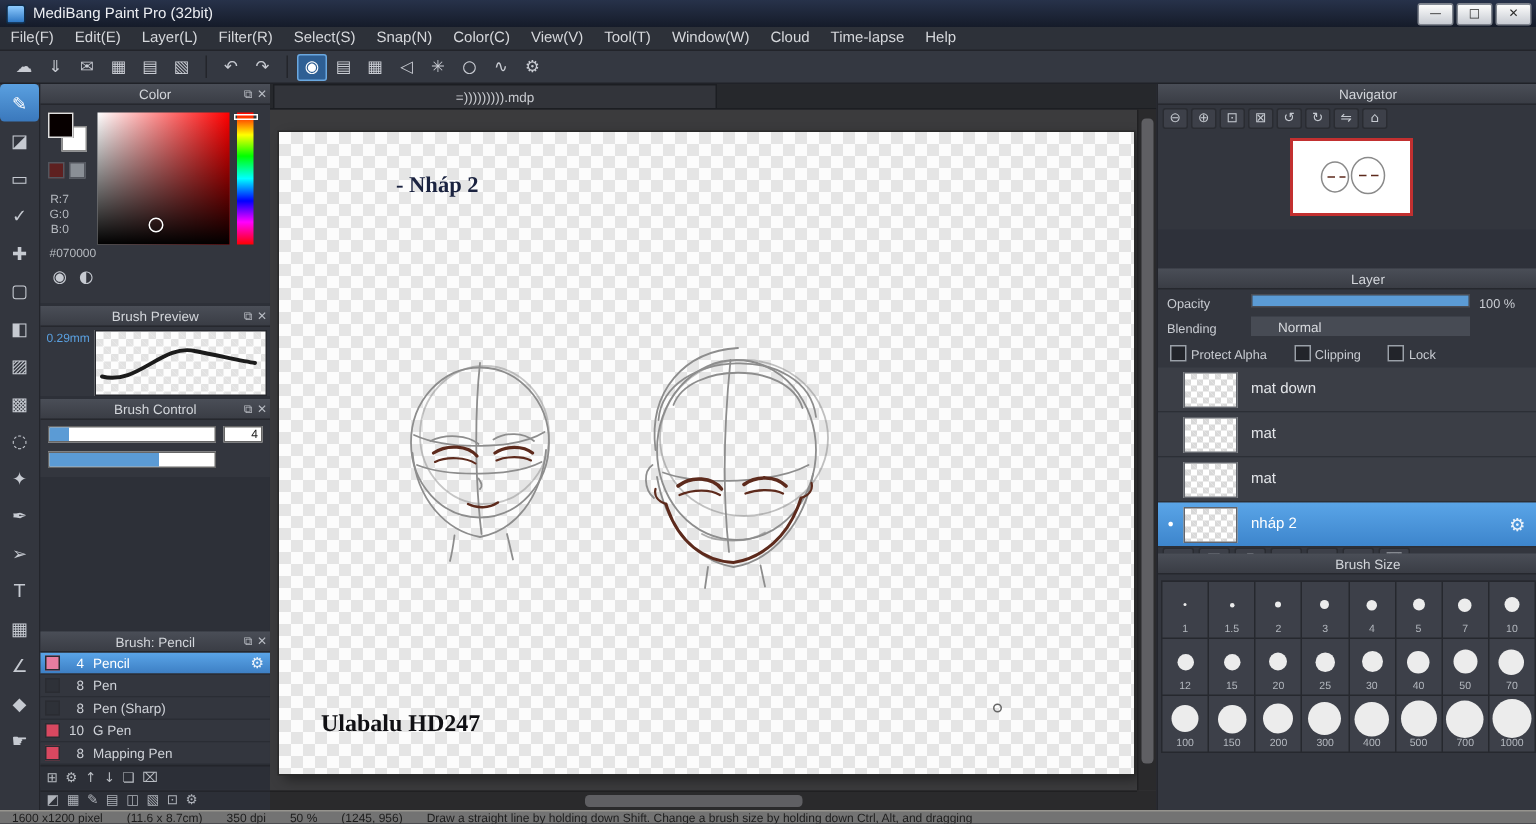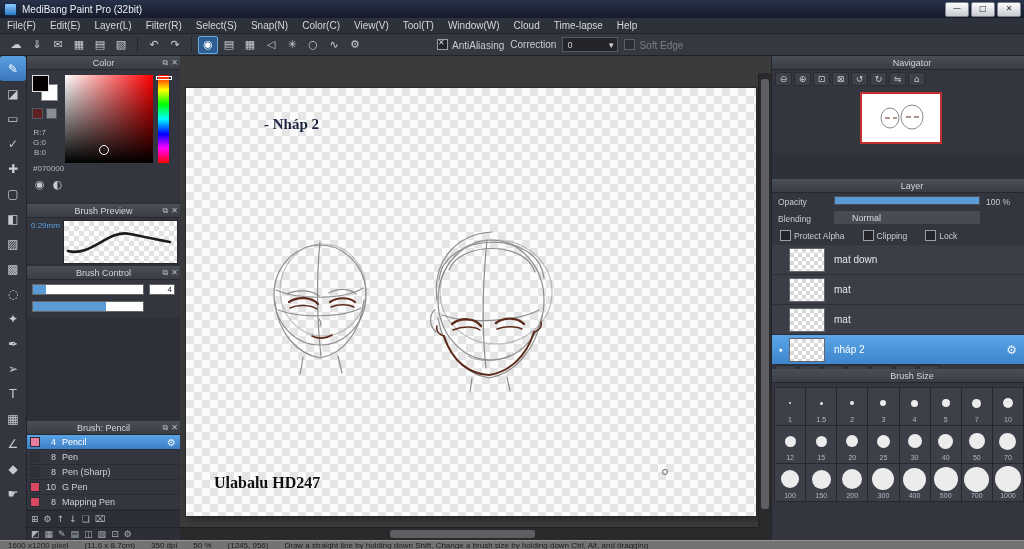--- a/index.html
+++ b/index.html
@@ -224,33 +224,20 @@
         <span class="tb-sep"></span>
         <span class="tb-icon ico selected">◉</span>
         <span class="tb-icon ico">▤</span>
         <span class="tb-icon ico">▦</span>
         <span class="tb-icon ico">◁</span>
         <span class="tb-icon ico">✳</span>
         <span class="tb-icon ico">○</span>
         <span class="tb-icon ico">∿</span>
         <span class="tb-icon ico">⚙</span>
       </div>
-    <div class="tb-controls">
-      <span>
-        <span class="cb checked"></span><span class="cb-label">AntiAliasing</span>
-      </span>
-      <span>Correction</span>
-      <span class="dd">
-        <span>0</span>
-        <span class="ico">▾</span>
-      </span>
-      <span class="disabled">
-        <span class="cb disabled-box"></span><span class="cb-label">Soft Edge</span>
-      </span>
-    </div>
   </div>
 
   <div class="toolstrip">
       <div class="tool ico selected">✎</div>
       <div class="tool ico">◪</div>
       <div class="tool ico">▭</div>
       <div class="tool ico">✓</div>
       <div class="tool ico">✚</div>
       <div class="tool ico">▢</div>
       <div class="tool ico">◧</div>
@@ -391,20 +378,23 @@
         <span>✎</span>
         <span>▤</span>
         <span>◫</span>
         <span>▧</span>
         <span>⊡</span>
         <span>⚙</span>
       </div>
   </div>
 
   <div class="canvas-area">
+    <div class="tabbar">
+      <div class="tab">=))))))))).mdp</div>
+    </div>
     <div class="canvas">
       <svg class="sketch-svg" viewBox="0 0 570 428">
         <g fill="none" stroke="#8d8d8d" stroke-width="1.2" stroke-linecap="round">
 
           <ellipse cx="134" cy="207" rx="46" ry="50"></ellipse>
           <ellipse cx="137" cy="202" rx="43" ry="46" opacity="0.5"></ellipse>
           <path d="M134 154 C131 182 130 226 135 268"></path>
           <path d="M90 202 C112 212 158 212 177 200"></path>
           <path d="M92 222 C112 230 156 230 175 220"></path>
           <path d="M89 214 C92 246 112 266 134 270 C157 266 175 244 178 212"></path>

